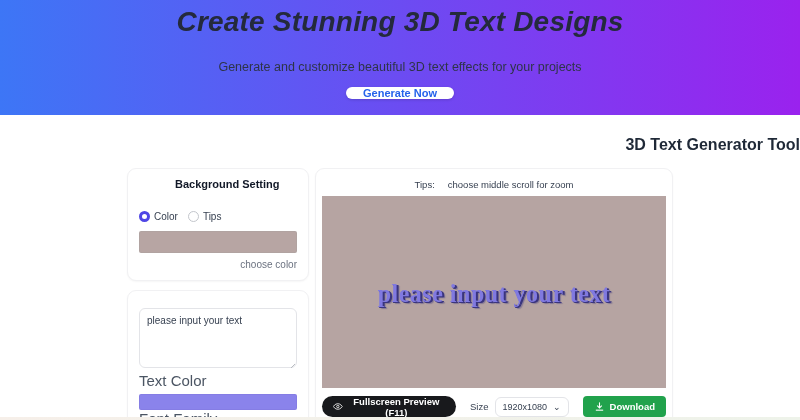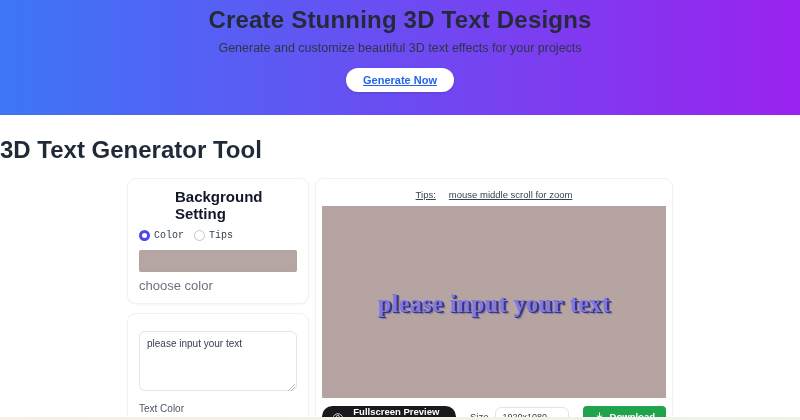--- a/index.html
+++ b/index.html
@@ -1,61 +1,61 @@
 <!DOCTYPE html>
 <html><head>
 <meta charset="utf-8">
 <style>
   * { margin:0; padding:0; box-sizing:border-box; }
   html,body { width:800px; height:420px; overflow:hidden; background:#fff;
     font-family:"Liberation Sans", sans-serif; }
 
   
   .hero { height:115px; display:flex; flex-direction:column; align-items:center; padding-top:6px; }
-  .hero h1 { font-size:24px; font-weight:bold; color:#242a3c; letter-spacing:.2px; }
-  .hero .sub { margin-top:7px; font-size:12.5px; color:#2e3448; }
+  .hero h1 { font-size:28px; font-weight:bold; color:#242a3c; letter-spacing:.2px;font-style:italic; }
+  .hero .sub { margin-top:22px; font-size:12.5px; color:#2e3448; }
   .hero .cta { margin-top:13px; background:#fff; border:none; border-radius:13px;
-    padding:6px 17px; font-size:11px; font-weight:bold; cursor:pointer;
-    box-shadow:0 1px 3px rgba(0,0,0,.15); font-family:inherit;text-decoration:underline; }
+    padding:0 17px; font-size:11px; font-weight:bold; cursor:pointer;
+    box-shadow:0 1px 3px rgba(0,0,0,.15); font-family:inherit; }
 
   
-  .tool-heading { text-align:left; font-size:24px; font-weight:bold; color:#1f2937;
-    margin-top:21px; }
+  .tool-heading { text-align:right; font-size:16px; font-weight:bold; color:#1f2937;
+    margin-top:21px;margin-left:8px; }
   .content { width:546px; margin:14px auto 0; display:flex; gap:6px; align-items:flex-start; }
 
   .card { background:#fff; border:1px solid #f1f1f3; border-radius:9px;
     box-shadow:0 1px 2px rgba(0,0,0,.04); }
 
   
   .sidebar { width:182px; display:flex; flex-direction:column; gap:9px; }
   .card.pad { padding:9px 11px 10px; }
-  .card-title { font-size:15px; font-weight:bold; color:#111827;padding-left:36px; }
-  .radio-row { display:flex; align-items:flex-start; gap:10px; margin-top:8px;font-family:Liberation Mono, monospace; }
+  .card-title { font-size:11px; font-weight:bold; color:#111827;padding-left:36px; }
+  .radio-row { display:flex; align-items:flex-start; gap:10px; margin-top:21px; }
   .radio-opt { display:flex; align-items:center; gap:4px; font-size:10px; color:#374151; cursor:pointer; }
   .radio { width:11px; height:11px; border-radius:50%; background:#fff; }
   .radio.checked { border:3.5px solid #4f46e5; }
   .radio.unchecked { border:1px solid #c3c6cc; }
   .swatch { width:100%; height:22px; border:1px solid #9b9b9b33; border-radius:2px; margin-top:9px; }
-  .hint { font-size:13px; color:#6b7280; margin-top:6px; }
+  .hint { font-size:10px; color:#6b7280; margin-top:6px;text-align:right; }
 
   .texteditor textarea { width:100%; height:60px; margin-top:8px; resize:none;
     border:1px solid #e3e4e8; border-radius:6px; padding:6px 7px; font-size:10px;
     color:#374151; font-family:inherit; background:
       linear-gradient(135deg, transparent 0 0); }
   .resize-wrap { position:relative; }
   .resize-grip { position:absolute; right:2px; bottom:4px; width:7px; height:7px; pointer-events:none;
     background:linear-gradient(135deg, transparent 50%, #b9bcc2 50%, #b9bcc2 57%, transparent 57%,
       transparent 70%, #b9bcc2 70%, #b9bcc2 77%, transparent 77%); }
-  .field-label { font-size:10px; color:#4b5563; margin-top:8px; }
+  .field-label { font-size:15px; color:#4b5563; }
   .swatch2 { width:100%; height:16px; border:1px solid #7a72d855; border-radius:2px; margin-top:5px; }
 
   
   .viewer { width:358px; padding:6px 6px 7px; display:flex; flex-direction:column; }
   .tips { display:flex; justify-content:center; gap:13px; font-size:9.5px; color:#374151;
-    padding:4px 0 6px;text-decoration:underline; }
+    padding:4px 0 6px; }
   .canvas { height:192px; position:relative; display:flex; align-items:center; justify-content:center; }
   .render-text { font-family:"Liberation Serif", serif; font-weight:bold; font-size:24px;
     letter-spacing:.5px; transform:scaleY(1.04); margin-top:4px; }
   .viewer-bar { display:flex; align-items:center; justify-content:center; gap:14px; padding:8px 0 4px; }
   .btn-dark { display:flex; align-items:center; gap:5px; background:#18191c; color:#fff;
     border:none; border-radius:12px; height:21px; padding:0 11px; font-size:9.5px;
     font-weight:bold; cursor:pointer; font-family:inherit; }
   .size-group { display:flex; align-items:center; gap:6px; }
   .size-label { font-size:9.5px; color:#374151; }
   .size-select { height:20px; min-width:56px; border:1px solid #e3e4e8; border-radius:6px;
@@ -109,21 +109,21 @@
       <div class="field-label">Text Color</div>
       <div class="swatch2" style="background-color: rgb(138, 131, 235);"></div>
       <div class="field-label">Font Family</div>
 
     </div>
   </div>
 
   <div class="card viewer">
     <div class="tips">
       <span>Tips:</span>
-      <span>mouse middle scroll for zoom</span>
+      <span>choose middle scroll for zoom</span>
     </div>
 
     <div class="canvas" style="background-color: rgb(182, 164, 162);">
       <div class="render-text" style="color: rgb(128, 121, 224); text-shadow: rgb(58, 53, 126) 1px 1px 0px, rgb(58, 53, 126) 2px 1px 0px, rgba(58, 53, 126, 0.4) 3px 2px 1px;">please input your text</div>
     </div>
 
     <div class="viewer-bar">
       <button class="btn-dark">
         <svg width="11" height="11" viewBox="0 0 24 24" fill="none" stroke="#fff" stroke-width="2">
           <path d="M1 12s4-7 11-7 11 7 11 7-4 7-11 7S1 12 1 12z"></path>

